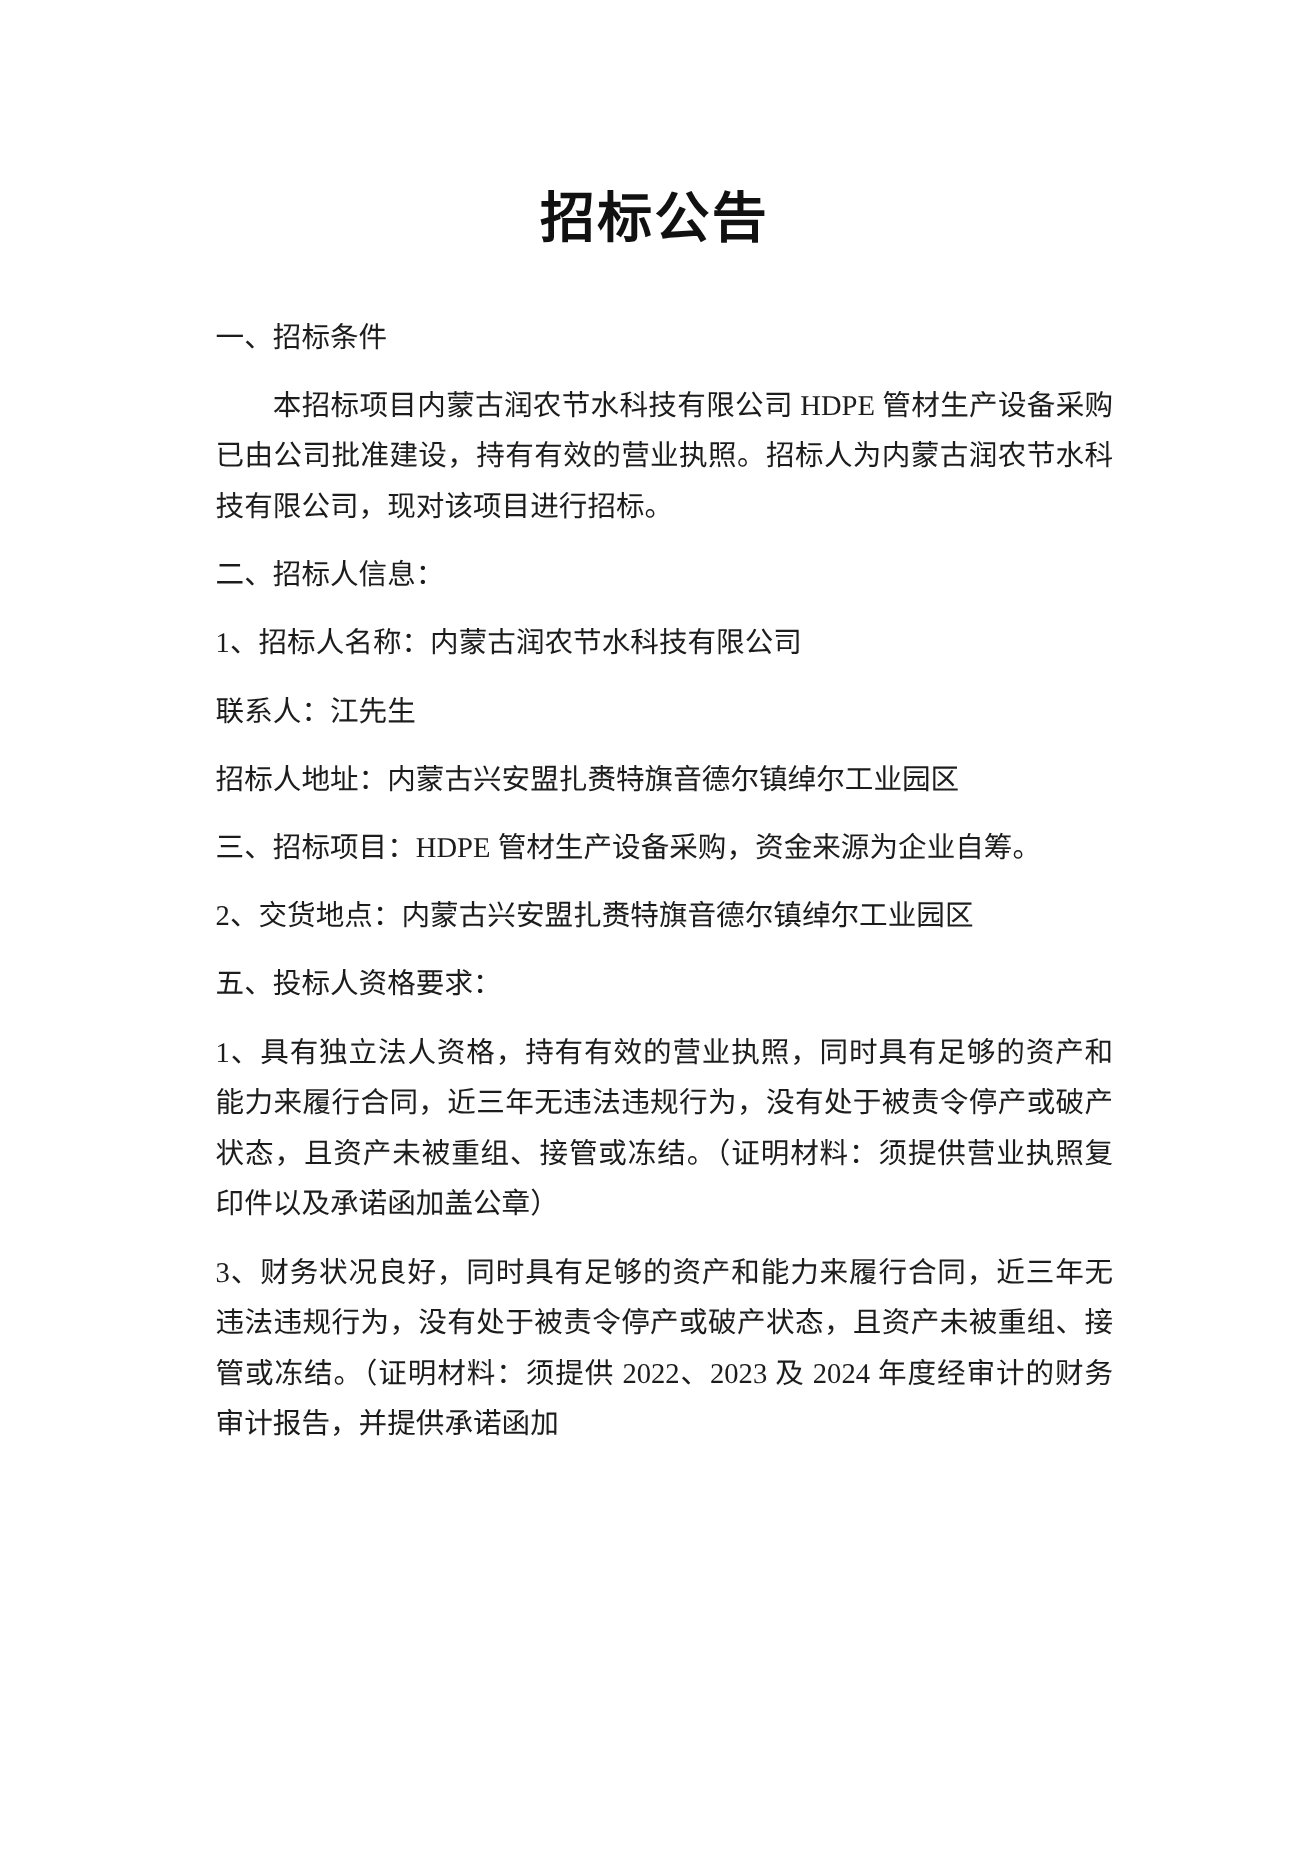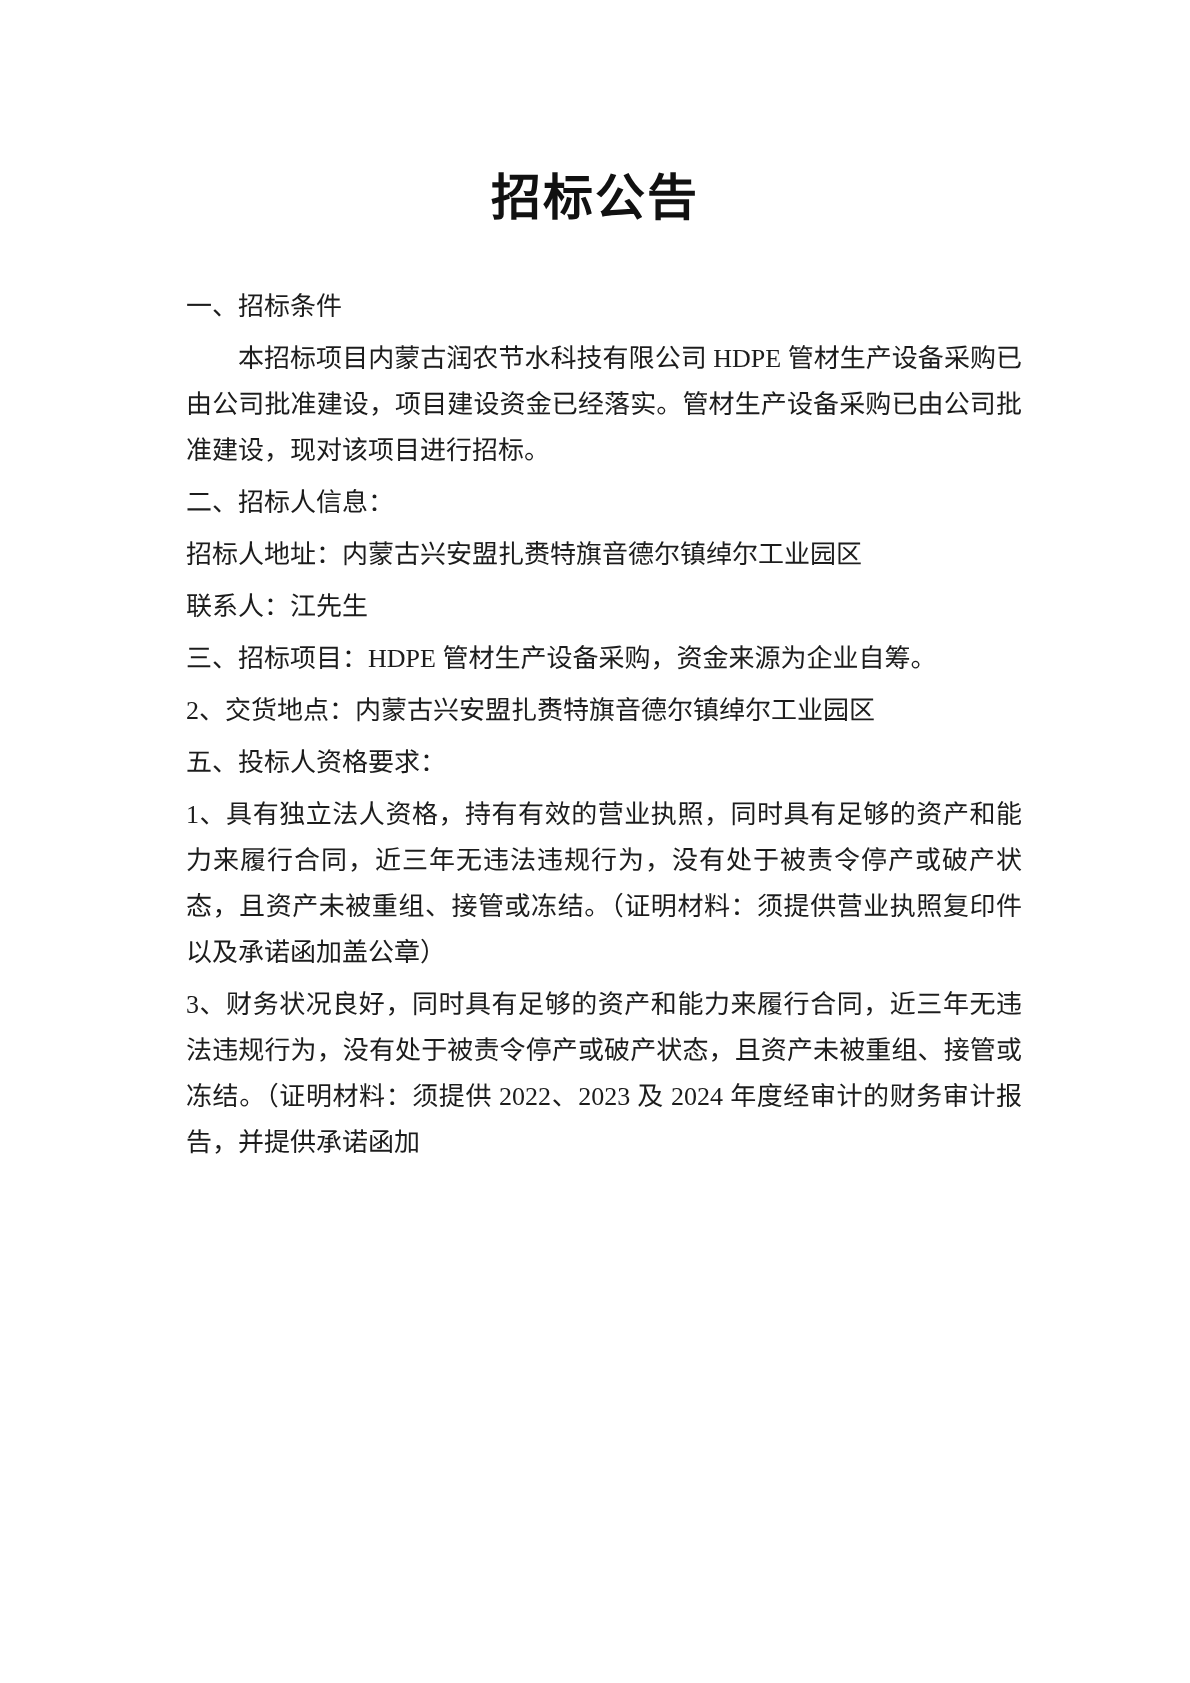--- a/index.html
+++ b/index.html
@@ -32,46 +32,47 @@
     width: 848px;
     margin-left: 180px;
     margin-top: 54px;
     font-size: 26px;
     line-height: 46px;
     text-align: justify;
     text-justify: inter-ideograph;
     word-break: break-all;
   }
   .content p {
-    margin: 6px;
+    margin: 16px;
     padding: 0;
   }
   .content p.indent {
     text-indent: 52px;
   }
 </style>
 </head>
 <body>
 
 <div class="page">
 
   <h1 class="doc-title">招标公告</h1>
 
   <div class="content">
 
     <p>一、招标条件</p>
 
-    <p class="indent">本招标项目内蒙古润农节水科技有限公司 HDPE 管材生产设备采购已由公司批准建设，项目建设资金已经落实。管材生产设备采购已由公司批准建设，现对该项目进行招标。</p>
+    <p class="indent">本招标项目内蒙古润农节水科技有限公司 HDPE 管材生产设备采购已由公司批准建设，持有有效的营业执照。招标人为内蒙古润农节水科技有限公司，现对该项目进行招标。</p>
 
     <p>二、招标人信息：</p>
 
+    <p>1、招标人名称：内蒙古润农节水科技有限公司</p>
+
+    <p>联系人：江先生</p>
 
     <p>招标人地址：内蒙古兴安盟扎赉特旗音德尔镇绰尔工业园区</p>
-
-    <p>联系人：江先生</p>
 
 
     <p>三、招标项目：HDPE 管材生产设备采购，资金来源为企业自筹。</p>
 
 
 
     <p>2、交货地点：内蒙古兴安盟扎赉特旗音德尔镇绰尔工业园区</p>
 
 
     <p>五、投标人资格要求：</p>

